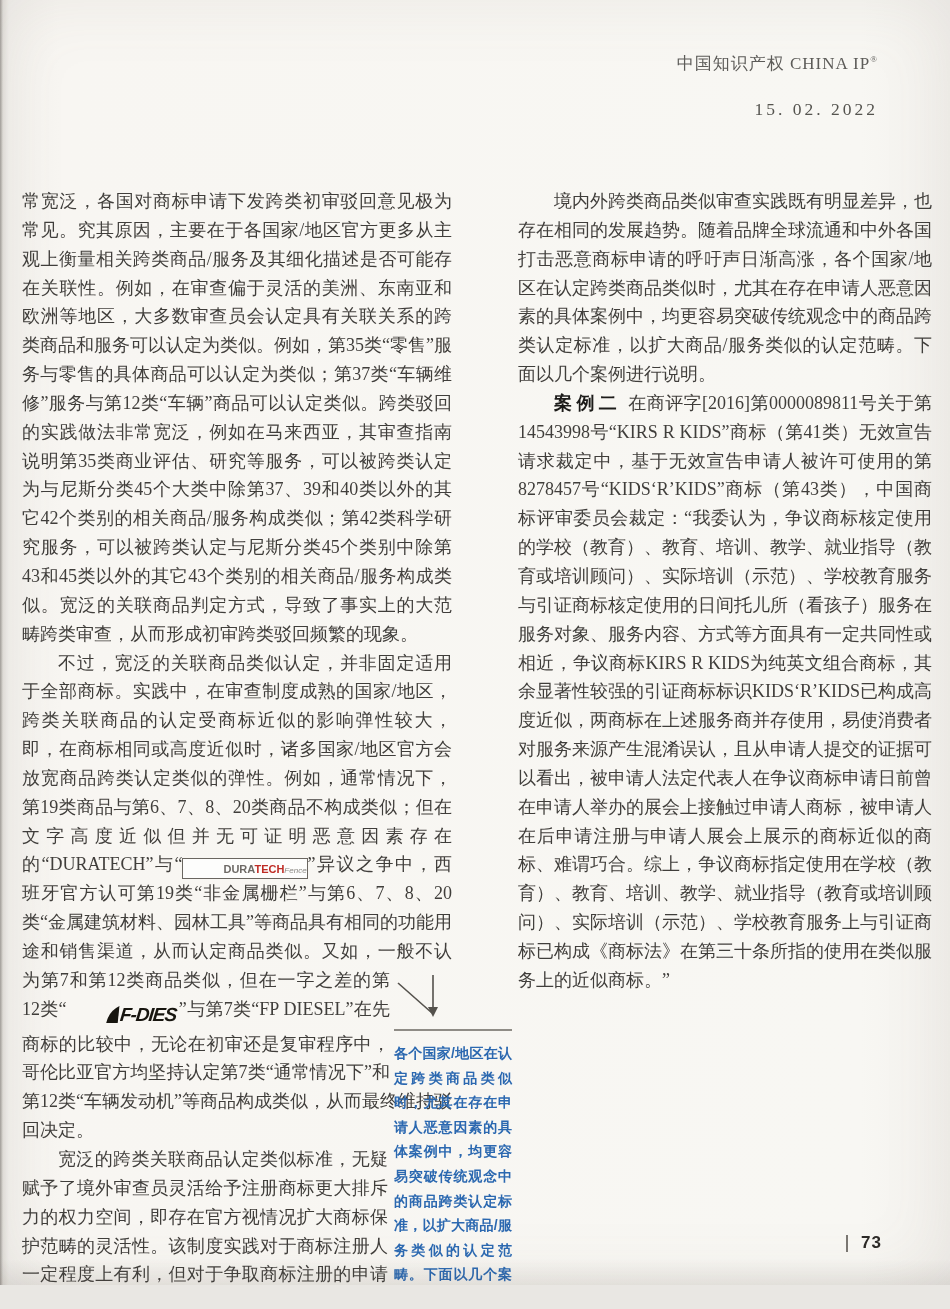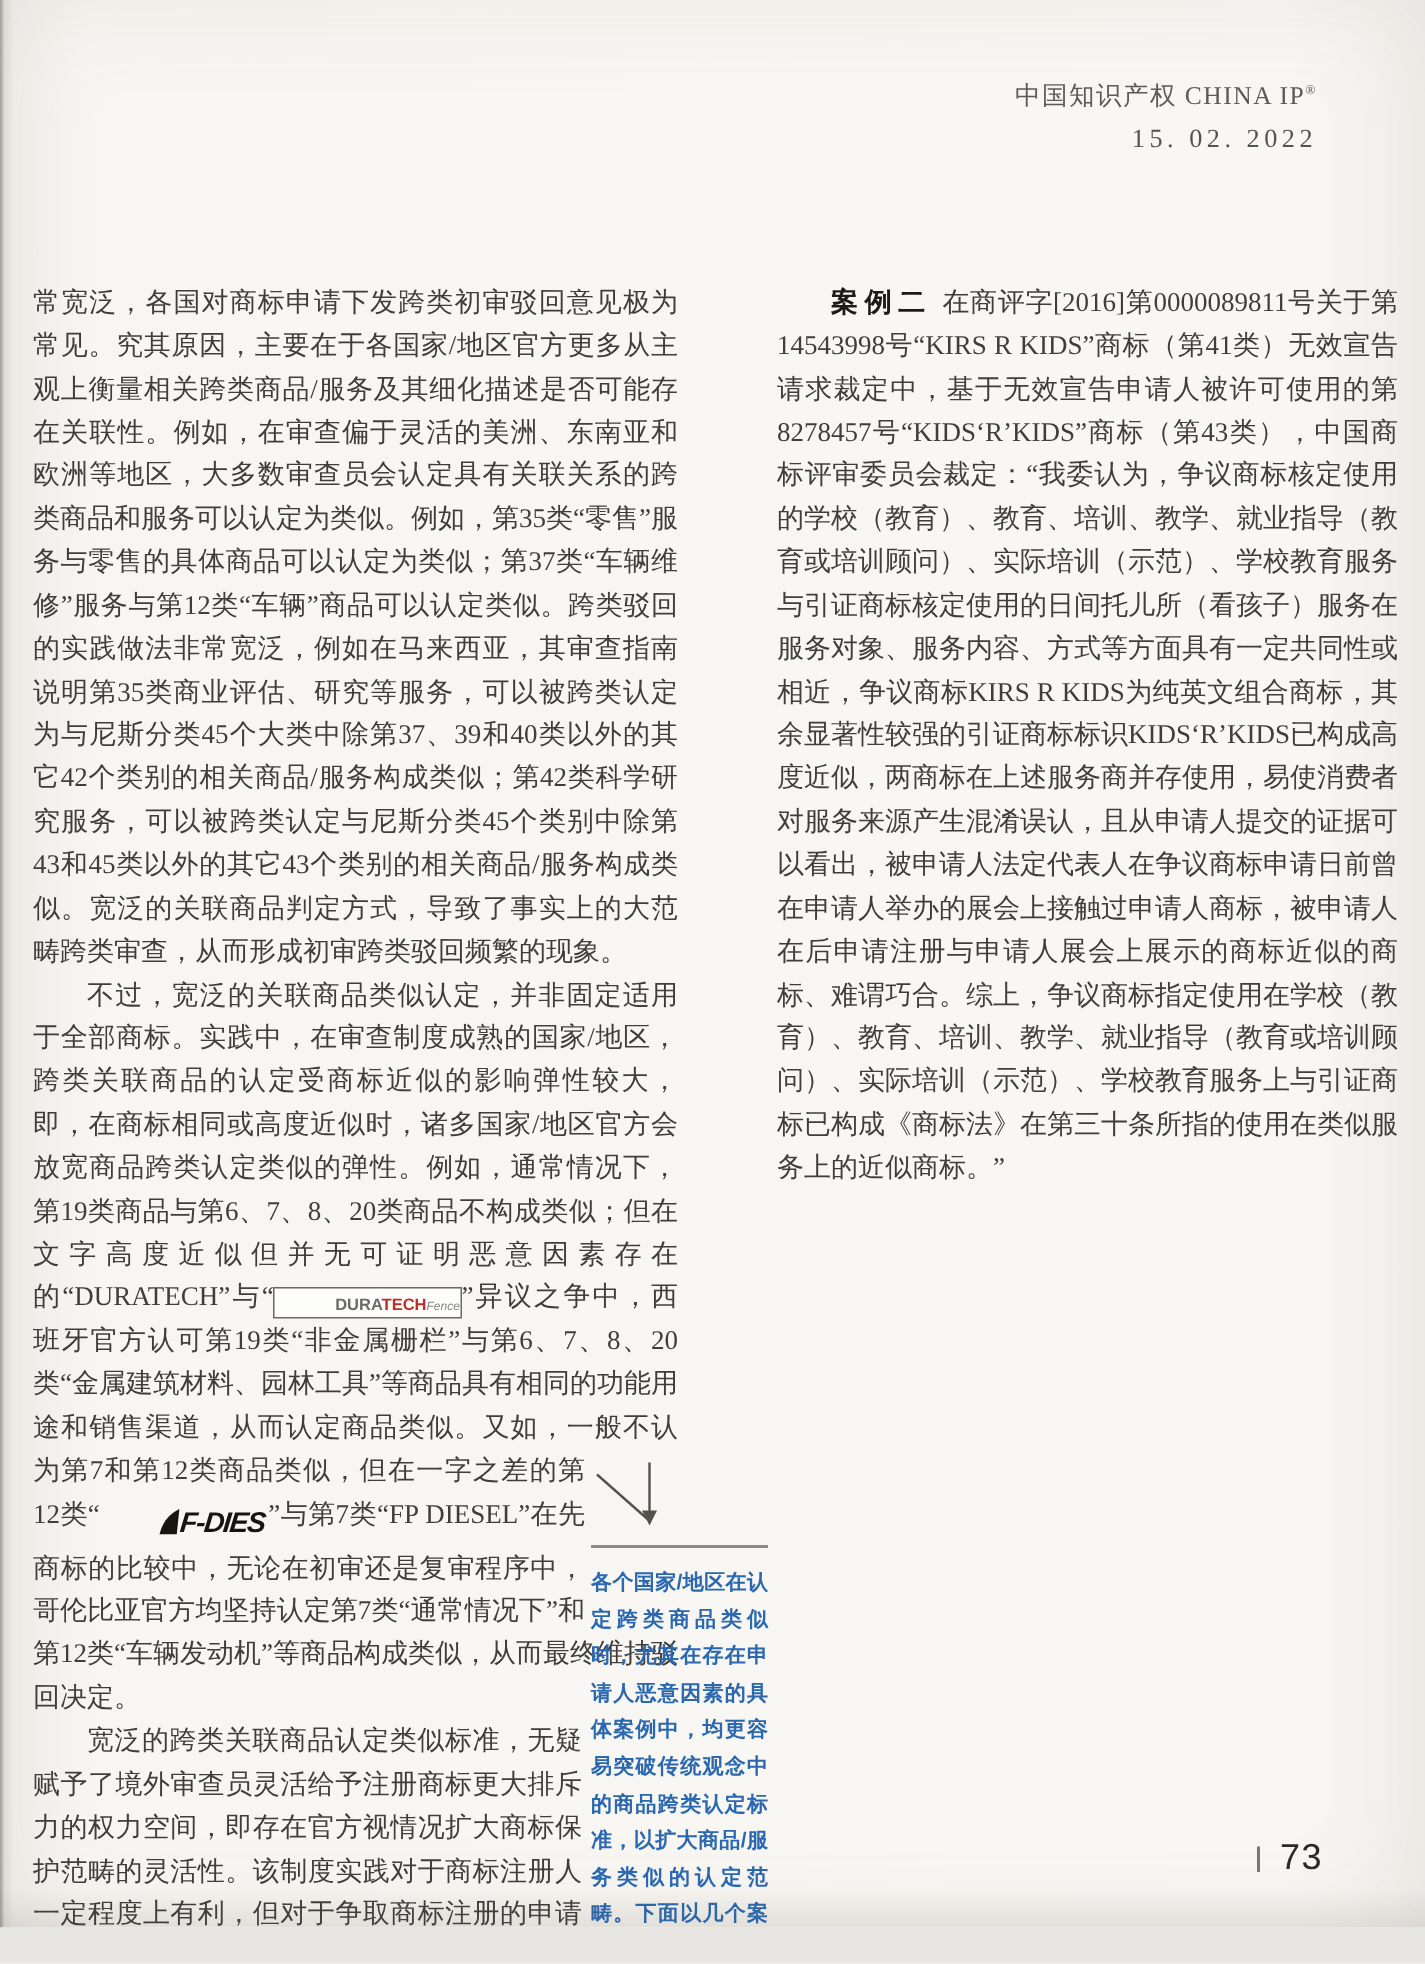--- a/index.html
+++ b/index.html
@@ -22,21 +22,21 @@
   .page::before{ 
     content:"";position:absolute;left:0;top:0;bottom:0;width:3px;
     background:linear-gradient(90deg, rgba(60,55,50,0.35), rgba(60,55,50,0));
     pointer-events:none;
   }
 
   
   .mast{position:absolute;top:52px;right:72px;text-align:right;color:#5c5b58;}
   .mast .brand{font-size:17px;letter-spacing:1px;}
   .mast .brand sup{font-size:9px;}
-  .mast .date{font-size:17.5px;letter-spacing:3px;margin-top:7px;color:#55544f;}
+  .mast .date{font-size:17.5px;letter-spacing:3px;margin-top:24px;color:#55544f;}
 
   
   .col{position:absolute;top:187px;color:#403e3b;}
   .col-left{left:22px;width:430px;}
   .col-right{left:518px;width:414px;}
   .body-p{
     margin:0;font-size:18px;line-height:28.85px;text-align:justify;
     color:#403e3b;
   }
   .ind{text-indent:2em;}
@@ -84,21 +84,21 @@
     font-family:"Liberation Sans","DejaVu Sans",sans-serif;
     font-weight:bold;font-size:14px;line-height:24.6px;
     color:#2b68b0;text-align:justify;
   }
 
   
   .pageno{position:absolute;right:68px;bottom:32px;display:flex;align-items:center;}
   .pageno .bar{display:inline-block;width:2px;height:17px;background:#7a7772;margin-right:13px;}
   .pageno .num{
     font-family:"Liberation Sans","DejaVu Sans",sans-serif;
-    font-weight:normal;font-size:24px;color:#2c2a27;letter-spacing:1px;
+    font-weight:bold;font-size:17px;color:#2c2a27;letter-spacing:1px;
   }
 </style>
 </head>
 <body>
 
 <div class="page">
 
   <div class="mast">
     <div class="brand"><span>中国知识产权 CHINA IP</span><sup>®</sup></div>
     <div class="date">15. 02. 2022</div>
@@ -118,20 +118,21 @@
     <svg width="118" height="48" viewBox="0 0 118 48">
       <line x1="4" y1="10" x2="38" y2="40" stroke="#54514c" stroke-width="1.6"></line>
       <line x1="39" y1="2" x2="39" y2="40" stroke="#54514c" stroke-width="1.6"></line>
       <polygon points="34,34 44,34 39,44" fill="#54514c"></polygon>
     </svg>
     <div class="pq-rule"></div>
     <div class="pq-text">各个国家/地区在认定跨类商品类似时，尤其在存在申请人恶意因素的具体案例中，均更容易突破传统观念中的商品跨类认定标准，以扩大商品/服务类似的认定范畴。下面以几个案例进行说明。</div>
   </div>
 
   <div class="col col-right">
+    <p class="body-p ind">境内外跨类商品类似审查实践既有明显差异，也存在相同的发展趋势。随着品牌全球流通和中外各国打击恶意商标申请的呼吁声日渐高涨，各个国家/地区在认定跨类商品类似时，尤其在存在申请人恶意因素的具体案例中，均更容易突破传统观念中的商品跨类认定标准，以扩大商品/服务类似的认定范畴。下面以几个案例进行说明。</p>
     <p class="body-p ind">
       <span class="case-label">案例二</span><span>在商评字[2016]第0000089811号关于第14543998号“KIRS R KIDS”商标（第41类）无效宣告请求裁定中，基于无效宣告申请人被许可使用的第8278457号“KIDS‘R’KIDS”商标（第43类），中国商标评审委员会裁定：“我委认为，争议商标核定使用的学校（教育）、教育、培训、教学、就业指导（教育或培训顾问）、实际培训（示范）、学校教育服务与引证商标核定使用的日间托儿所（看孩子）服务在服务对象、服务内容、方式等方面具有一定共同性或相近，争议商标KIRS R KIDS为纯英文组合商标，其余显著性较强的引证商标标识KIDS‘R’KIDS已构成高度近似，两商标在上述服务商并存使用，易使消费者对服务来源产生混淆误认，且从申请人提交的证据可以看出，被申请人法定代表人在争议商标申请日前曾在申请人举办的展会上接触过申请人商标，被申请人在后申请注册与申请人展会上展示的商标近似的商标、难谓巧合。综上，争议商标指定使用在学校（教育）、教育、培训、教学、就业指导（教育或培训顾问）、实际培训（示范）、学校教育服务上与引证商标已构成《商标法》在第三十条所指的使用在类似服务上的近似商标。”</span>
     </p>
 
   </div>
 
   <div class="pageno">
     <span class="bar"></span>
     <span class="num">73</span>
   </div>

